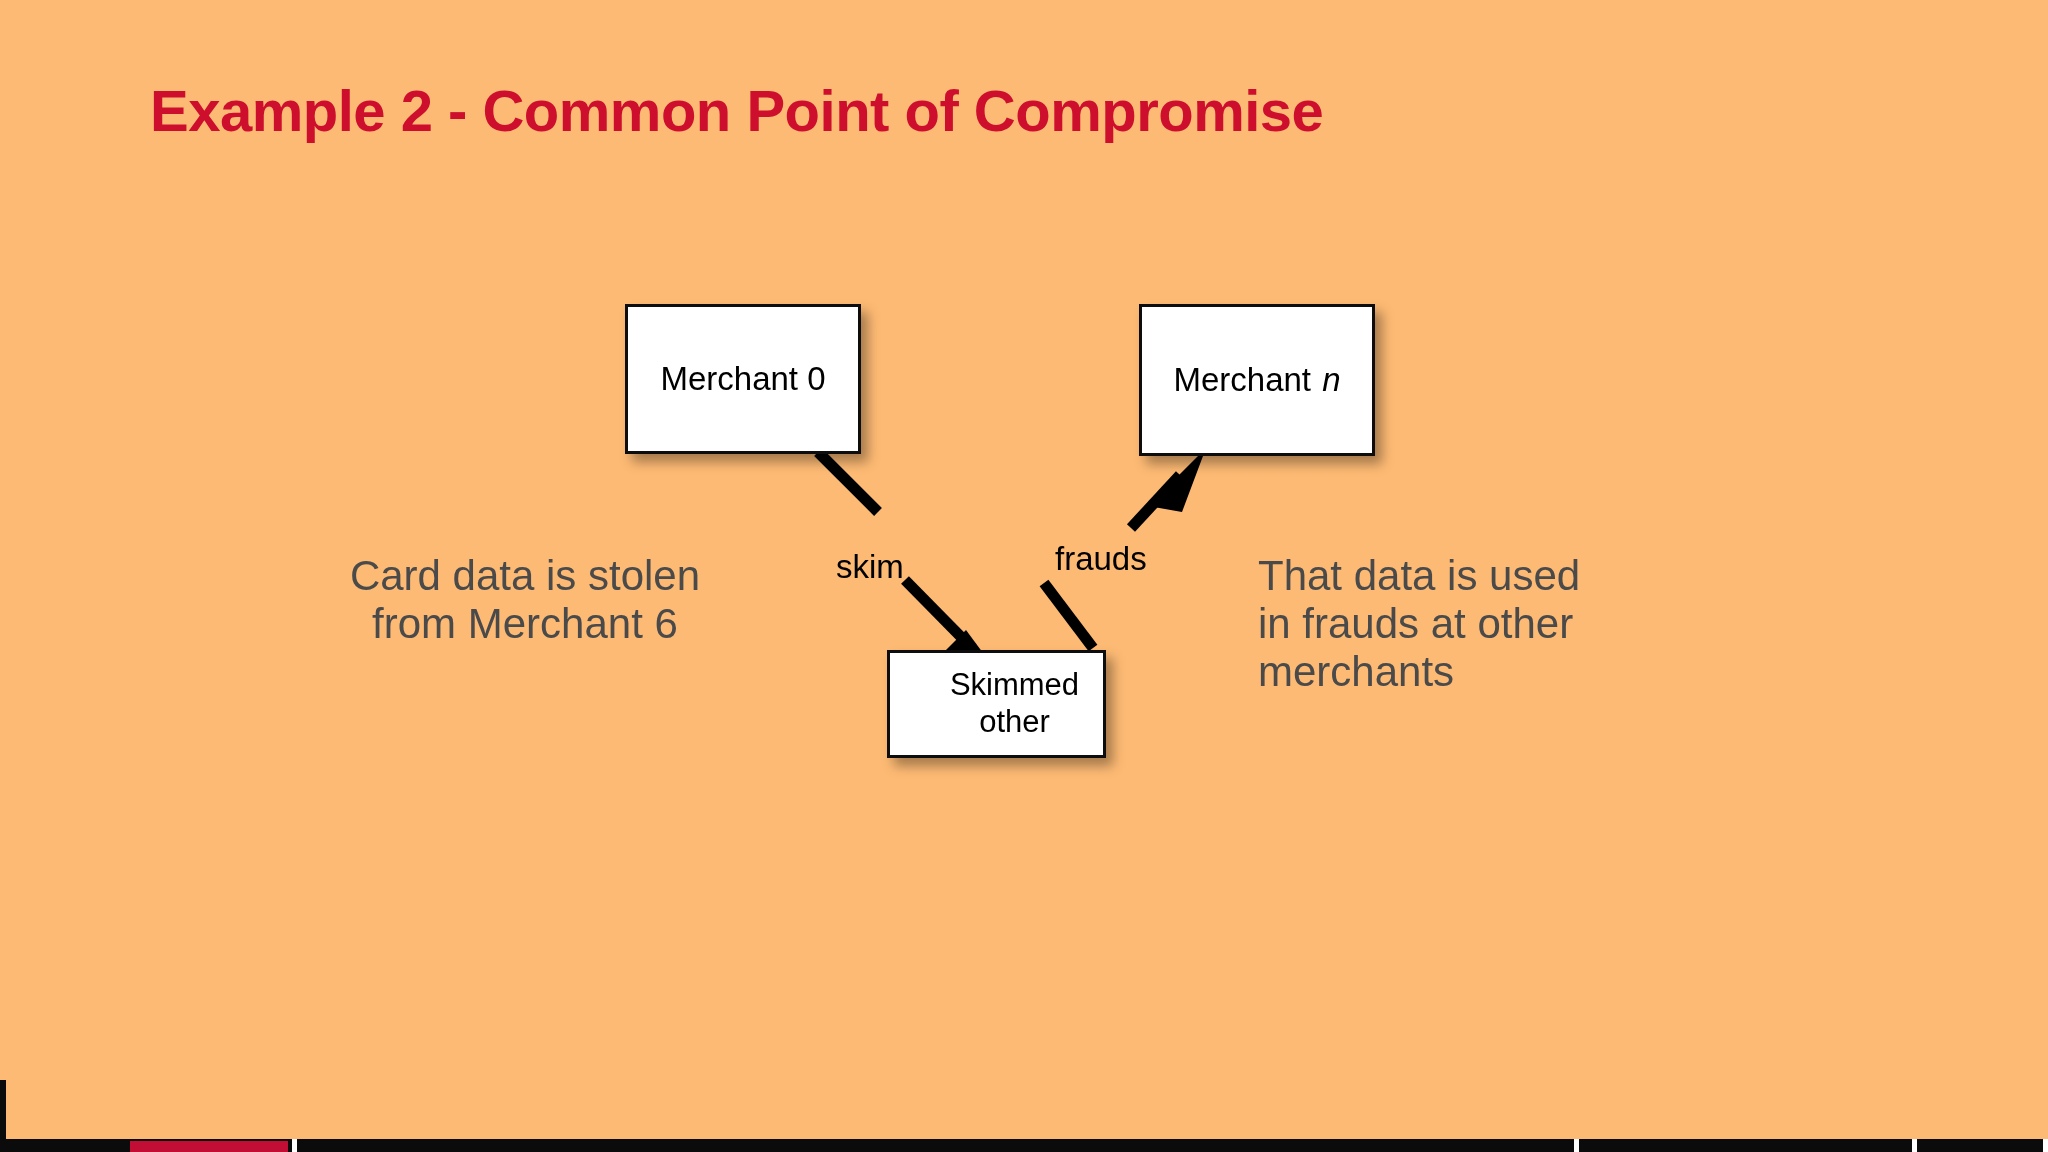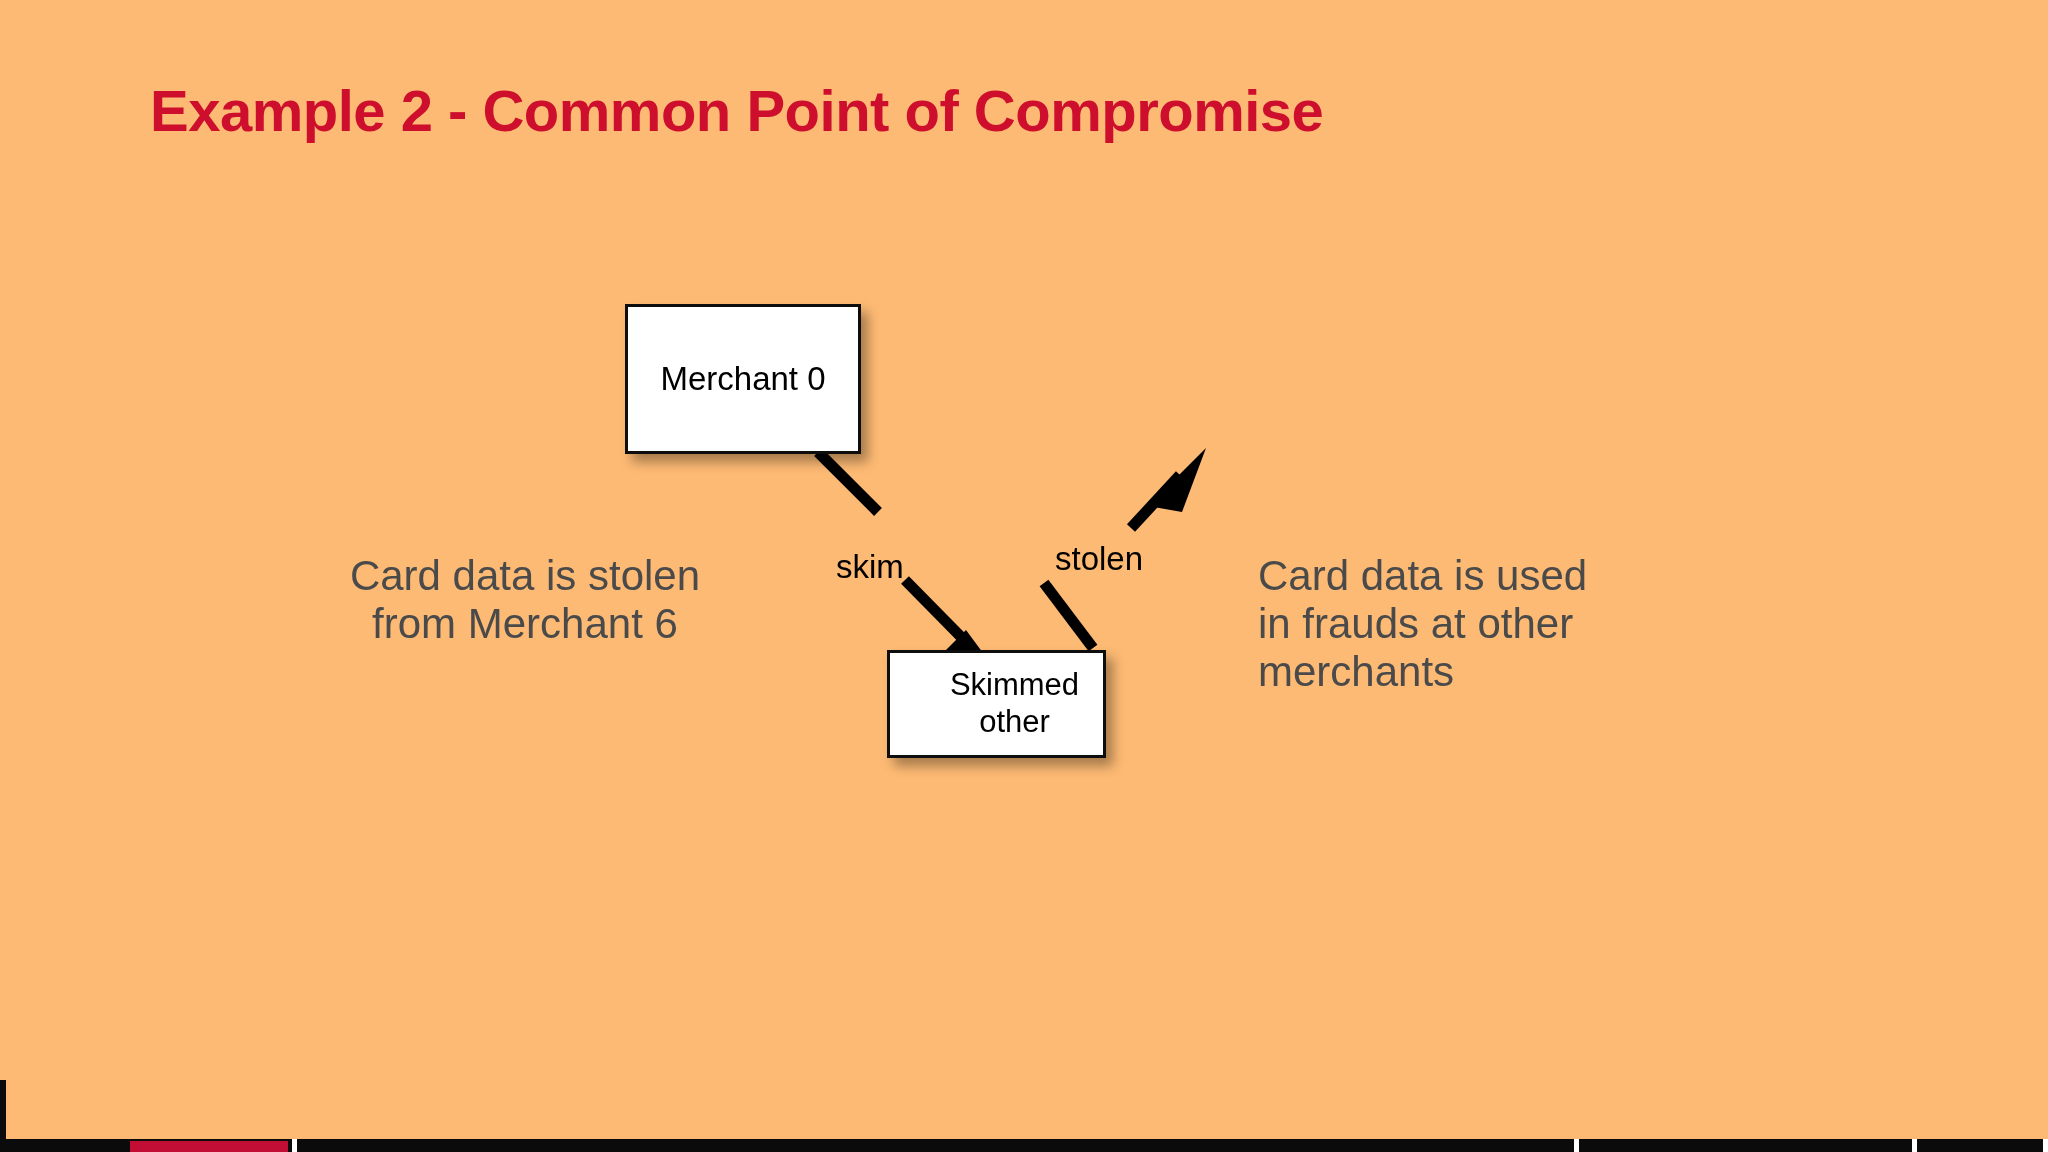--- a/index.html
+++ b/index.html
@@ -197,33 +197,36 @@
         <line x1="1093" y1="648" x2="1044" y2="583" stroke="#000000" stroke-width="11" stroke-linecap="butt"></line>
         <line x1="1131" y1="528" x2="1180" y2="475" stroke="#000000" stroke-width="11" stroke-linecap="butt"></line>
         <polygon points="1206,448 1148,506 1182,512" fill="#000000"></polygon>
       </g>
     </svg>
 
     <div class="node-box" id="node-merchant-0">
       <span><span>Merchant</span>&nbsp;<span>0</span></span>
     </div>
 
+    <div class="node-box" id="node-merchant-n">
+      <span><span>Merchant</span>&nbsp;<span class="node-label-em">n</span></span>
+    </div>
 
     <div class="node-box" id="node-skimmed-data">
       <span><span>Skimmed</span><br><span>other</span></span>
     </div>
 
     <div class="edge-label" id="edge-label-skim">skim</div>
 
-    <div class="edge-label" id="edge-label-exploit">stolen</div>
+    <div class="edge-label" id="edge-label-exploit">frauds</div>
 
     <div class="caption" id="caption-left">Card data is stolen
 from Merchant 6</div>
 
-    <div class="caption" id="caption-right">Card data is used
+    <div class="caption" id="caption-right">That data is used
 in frauds at other
 merchants</div>
 
   </div>
 
   <div id="footer-bar">
     <div id="footer-rule"></div>
     <div id="footer-progress"></div>
     <div class="footer-divider" style="left:292px;"></div>
     <div class="footer-divider" style="left:1574px;"></div>

